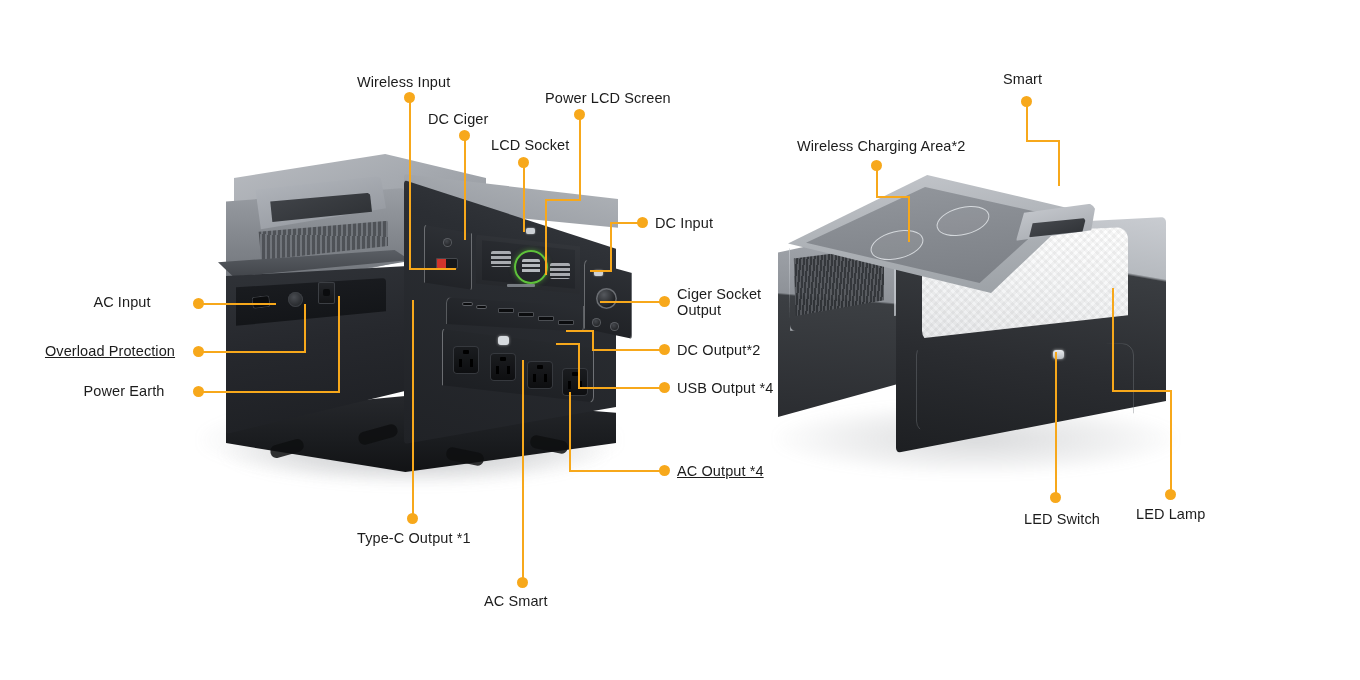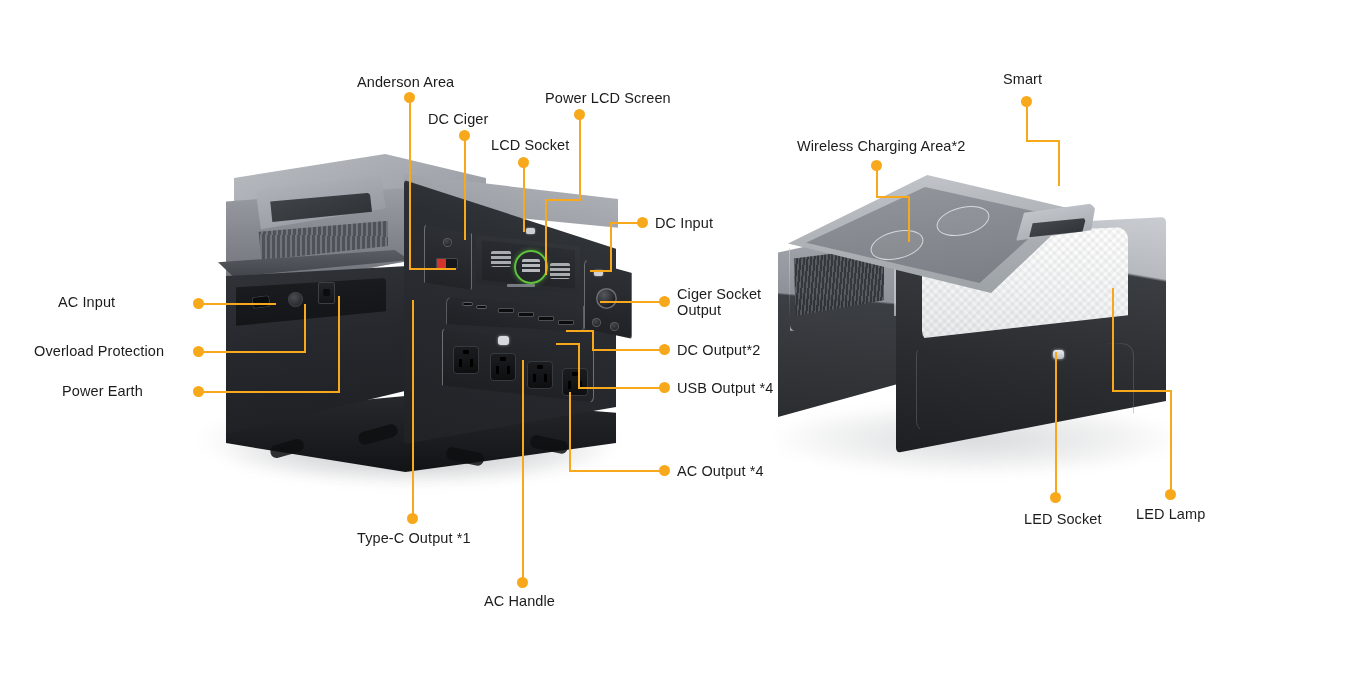--- a/index.html
+++ b/index.html
@@ -15,21 +15,21 @@
 
   
   .label{
     position:absolute;
     font-size:14.5px;
     color:#1c1c1c;
     line-height:16px;
     white-space:pre-line;
     letter-spacing:0.1px;
   }
-  .label.r{text-align:left;}
+  .label.r{text-align:center;}
 
   
   .dot{
     position:absolute;
     width:11px;height:11px;
     border-radius:50%;
     background:#f7a81b;
   }
 
   
@@ -365,21 +365,21 @@
     <div class="r-ledswitch"></div>
 
     <div class="r-cap"></div>
     <div class="r-cap-inner"></div>
     <div class="wc-ring" style="left:100px;top:66px;width:52px;height:26px;transform:rotate(-14deg);"></div>
     <div class="wc-ring" style="left:166px;top:42px;width:52px;height:26px;transform:rotate(-14deg);"></div>
     <div class="r-handle"></div>
     <div class="r-handle-hole"></div>
   </div>
 
-  <div class="label" style="left:357px;top:74px;">Anderson Area</div>
+  <div class="label" style="left:357px;top:74px;">Wireless Input</div>
   <div class="dot" style="left:404px;top:92px;"></div>
   <div class="ln v" style="left:409px;top:100px;height:170px;"></div>
   <div class="ln h" style="left:409px;top:268px;width:47px;"></div>
 
   <div class="label" style="left:428px;top:111px;">DC Ciger</div>
   <div class="dot" style="left:459px;top:130px;"></div>
   <div class="ln v" style="left:464px;top:138px;height:102px;"></div>
 
   <div class="label" style="left:545px;top:90px;">Power LCD Screen</div>
   <div class="dot" style="left:574px;top:109px;"></div>
@@ -408,60 +408,60 @@
   <div class="ln v" style="left:592px;top:330px;height:21px;"></div>
   <div class="ln h" style="left:566px;top:330px;width:28px;"></div>
 
   <div class="dot" style="left:659px;top:382px;"></div>
   <div class="label" style="left:677px;top:380px;">USB Output *4</div>
   <div class="ln h" style="left:578px;top:387px;width:83px;"></div>
   <div class="ln v" style="left:578px;top:343px;height:46px;"></div>
   <div class="ln h" style="left:556px;top:343px;width:24px;"></div>
 
   <div class="dot" style="left:659px;top:465px;"></div>
-  <div class="label" style="left:677px;top:463px;">AC Output *4</div>
+  <div class="label" style="left:677px;top:463px;text-decoration:underline;">AC Output *4</div>
   <div class="ln h" style="left:569px;top:470px;width:92px;"></div>
   <div class="ln v" style="left:569px;top:392px;height:80px;"></div>
 
   <div class="label r" style="left:58px;top:294px;width:128px;">AC Input</div>
   <div class="dot" style="left:193px;top:298px;"></div>
   <div class="ln h" style="left:200px;top:303px;width:76px;"></div>
 
-  <div class="label r" style="left:34px;top:343px;width:152px;">Overload Protection</div>
+  <div class="label r" style="left:34px;top:343px;width:152px;text-decoration:underline;">Overload Protection</div>
   <div class="dot" style="left:193px;top:346px;"></div>
   <div class="ln h" style="left:200px;top:351px;width:106px;"></div>
   <div class="ln v" style="left:304px;top:304px;height:49px;"></div>
 
   <div class="label r" style="left:62px;top:383px;width:124px;">Power Earth</div>
   <div class="dot" style="left:193px;top:386px;"></div>
   <div class="ln h" style="left:200px;top:391px;width:140px;"></div>
   <div class="ln v" style="left:338px;top:296px;height:97px;"></div>
 
   <div class="dot" style="left:407px;top:513px;"></div>
   <div class="label" style="left:357px;top:530px;">Type-C Output *1</div>
   <div class="ln v" style="left:412px;top:300px;height:216px;"></div>
 
   <div class="dot" style="left:517px;top:577px;"></div>
-  <div class="label" style="left:484px;top:593px;">AC Handle</div>
+  <div class="label" style="left:484px;top:593px;">AC Smart</div>
   <div class="ln v" style="left:522px;top:360px;height:220px;"></div>
 
   <div class="label" style="left:1003px;top:71px;">Smart</div>
   <div class="dot" style="left:1021px;top:96px;"></div>
   <div class="ln v" style="left:1026px;top:104px;height:38px;"></div>
   <div class="ln h" style="left:1026px;top:140px;width:34px;"></div>
   <div class="ln v" style="left:1058px;top:140px;height:46px;"></div>
 
   <div class="label" style="left:797px;top:138px;">Wireless Charging Area*2</div>
   <div class="dot" style="left:871px;top:160px;"></div>
   <div class="ln v" style="left:876px;top:168px;height:30px;"></div>
   <div class="ln h" style="left:876px;top:196px;width:34px;"></div>
   <div class="ln v" style="left:908px;top:196px;height:46px;"></div>
 
   <div class="dot" style="left:1050px;top:492px;"></div>
-  <div class="label" style="left:1024px;top:511px;">LED Socket</div>
+  <div class="label" style="left:1024px;top:511px;">LED Switch</div>
   <div class="ln v" style="left:1055px;top:352px;height:143px;"></div>
 
   <div class="dot" style="left:1165px;top:489px;"></div>
   <div class="label" style="left:1136px;top:506px;">LED Lamp</div>
   <div class="ln v" style="left:1170px;top:392px;height:100px;"></div>
   <div class="ln h" style="left:1112px;top:390px;width:60px;"></div>
   <div class="ln v" style="left:1112px;top:288px;height:104px;"></div>
 
 </div>
 

